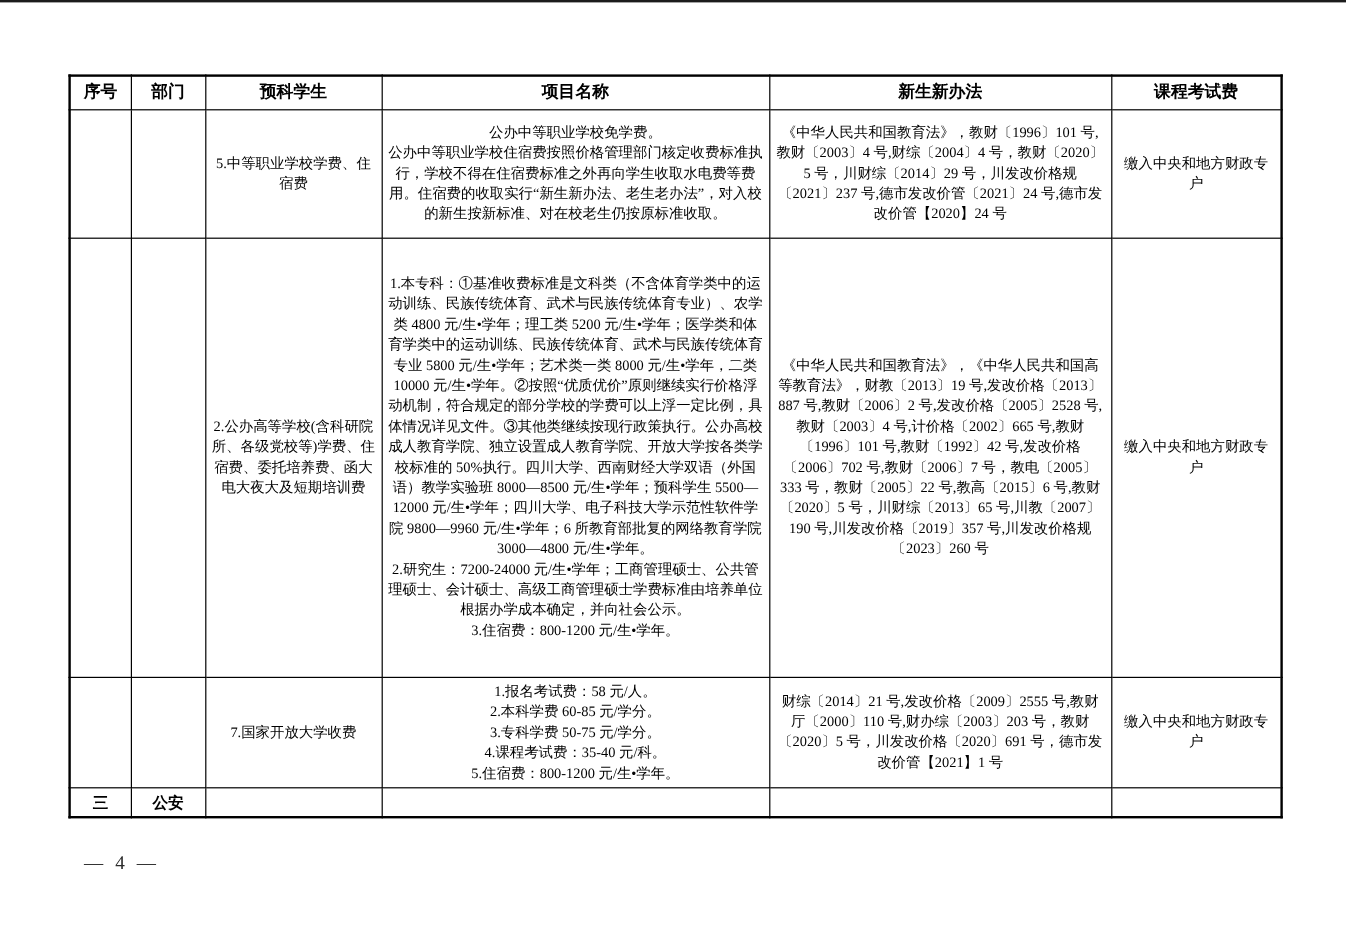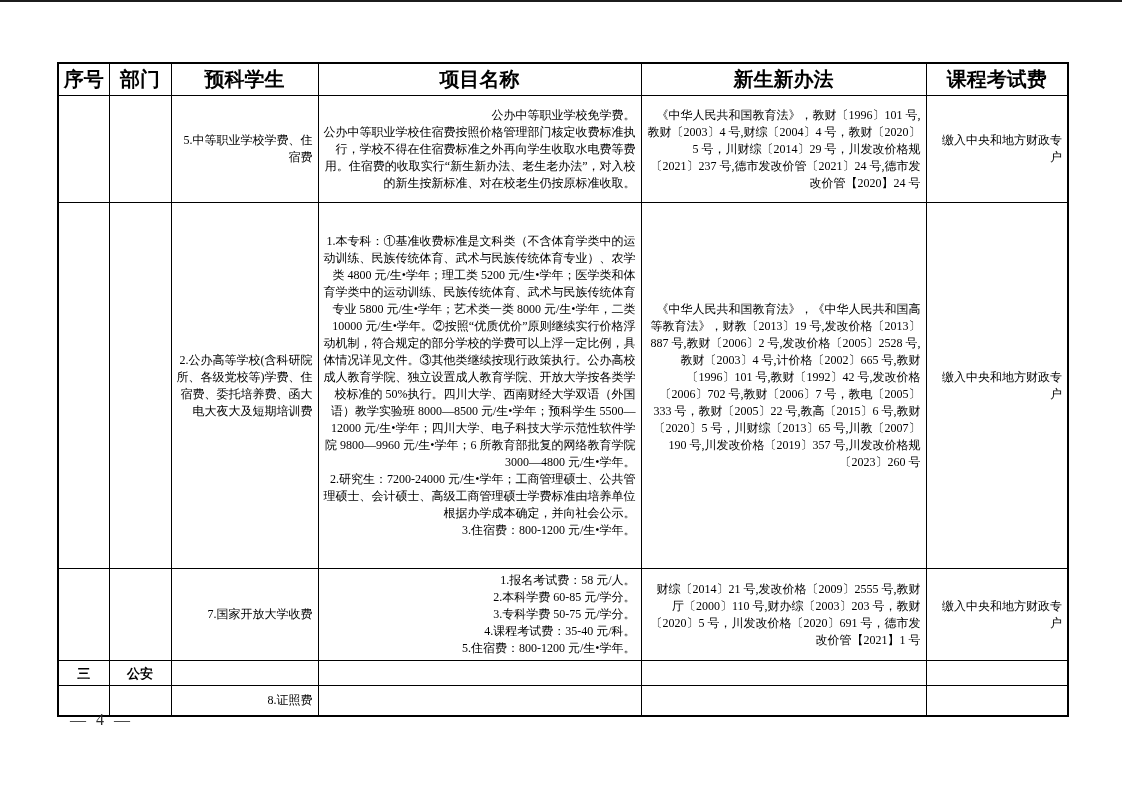--- a/index.html
+++ b/index.html
@@ -27,31 +27,31 @@
     border: 2px solid #000;
   }
   .fee-table th, .fee-table td {
     border: 1px solid #000;
     vertical-align: middle;
     overflow: hidden;
   }
   .fee-table th {
     font-family: "Liberation Sans", "DejaVu Sans", sans-serif;
     font-weight: bold;
-    font-size: 20px;
+    font-size: 14px;
     text-align: center;
     height: 28px;
     padding: 2px 2px;
   }
   .fee-table td {
     font-size: 12px;
     line-height: 17px;
     padding: 3px 5px;
     white-space: pre-wrap;
-    text-align: right;
+    text-align: center;
   }
   .fee-table td.c-center { text-align: center; padding: 2px 2px; }
   .fee-table td.bold-cell {
     font-family: "Liberation Sans", "DejaVu Sans", sans-serif;
     font-weight: bold;
     font-size: 13px;
     white-space: normal;
   }
   tr.r-header { height: 28px; }
   tr.r-1 { height: 107px; }
@@ -124,24 +124,16 @@
     <td>缴入中央和地方财政专户</td>
   </tr>
   <tr class="r-4">
     <td class="c-center bold-cell">三</td>
     <td class="c-center bold-cell">公安</td>
     <td></td>
     <td></td>
     <td></td>
     <td></td>
   </tr>
-  <tr class="r-5">
-    <td class="c-center"></td>
-    <td class="c-center"></td>
-    <td>8.证照费</td>
-    <td></td>
-    <td></td>
-    <td></td>
-  </tr>
 </tbody>
   </table>
 
 <div class="page-footer">— 4 —</div>
 
 </body></html>

